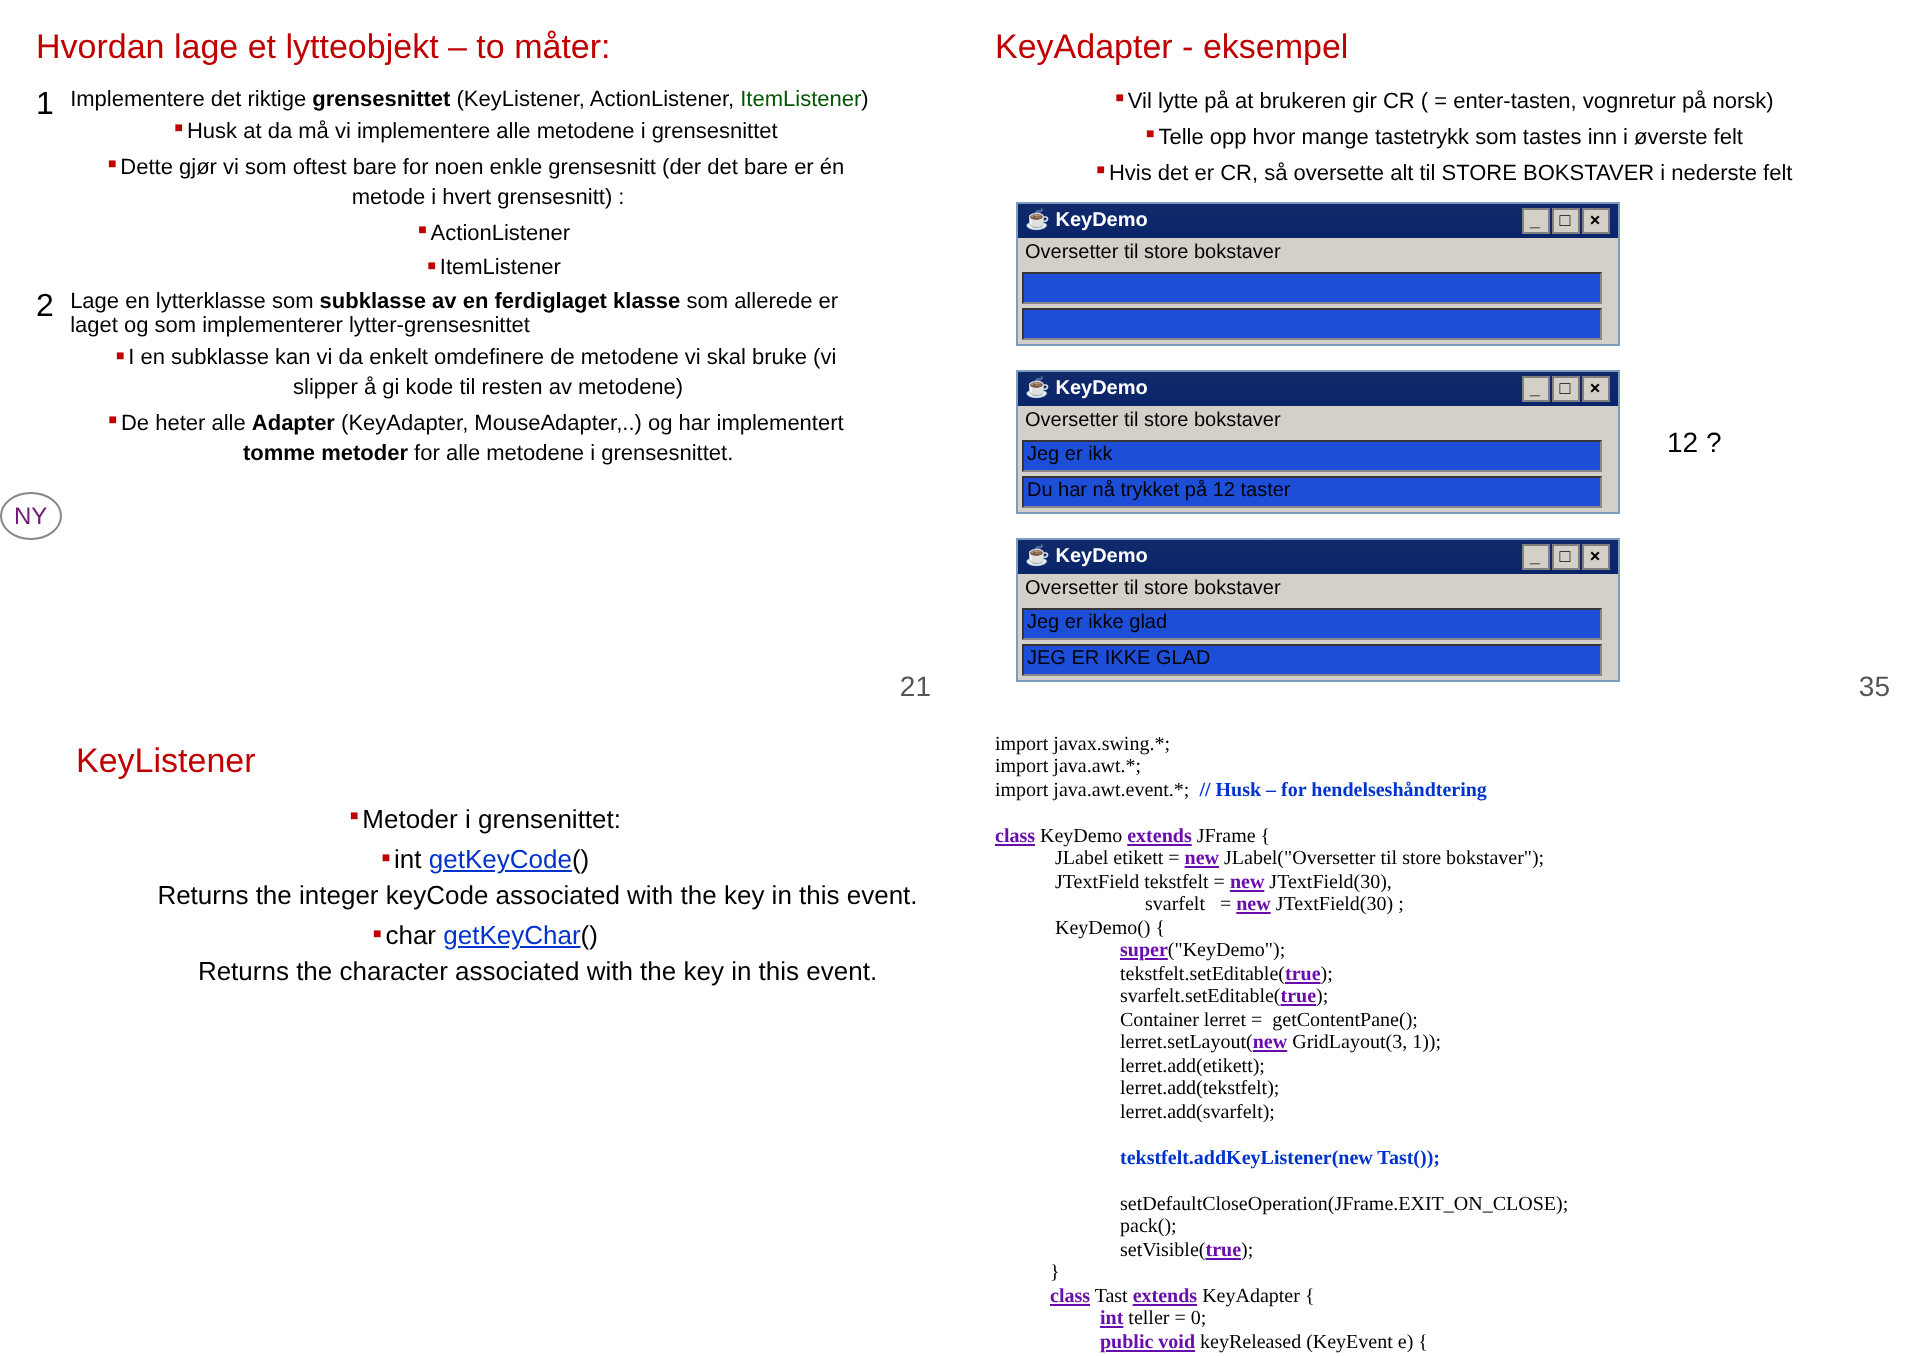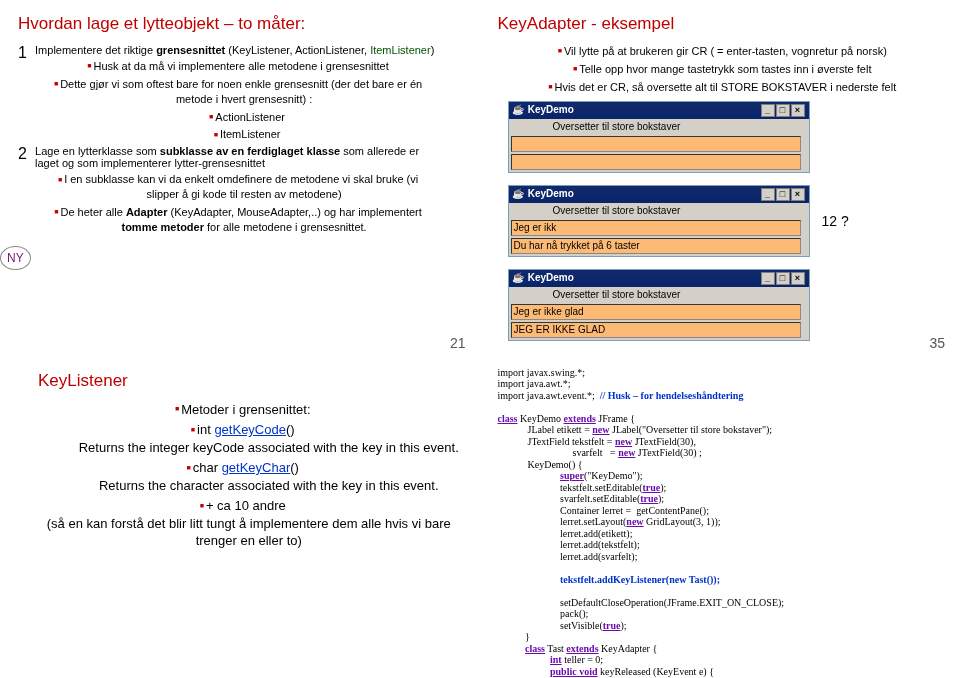--- a/index.html
+++ b/index.html
@@ -105,32 +105,31 @@
     background: #d4d0c8;
     color: #000;
     text-align: center;
     line-height: 11px;
     font-size: 9px;
     font-weight: bold;
     border: 1px solid #808080;
     margin-left: 1px;
   }
   .txtfield {
-    background: #fdba74;
+    background: #1d4ed8;
     border: 1px inset #888;
     padding: 1px 2px;
     margin: 2px;
     font-size: 10px;
     min-height: 12px;
     width: 284px;
   }
   .label {
     padding: 2px 4px;
     font-size: 10px;
-    margin-left: 40px;
   }
   .green {
     color: #005500;
   }
   .link {
     color: #0033cc;
     text-decoration: underline;
   }
   .code {
     font-family: "Times New Roman", serif;
@@ -201,23 +200,23 @@
   </div>
 
   <div style="display:flex;align-items:center;">
     <div class="window">
       <div class="titlebar">
         <span><span>☕</span> <span>KeyDemo</span></span>
         <span class="btns"><span>_</span><span>□</span><span>×</span></span>
       </div>
       <div class="label">Oversetter til store bokstaver</div>
       <div class="txtfield">Jeg er ikk</div>
-      <div class="txtfield">Du har nå trykket på 6 taster</div>
-    </div>
-    <span class="small12" style="margin-left:12px;font-size:14px">12 ?</span>
+      <div class="txtfield">Du har nå trykket på 12 taster</div>
+    </div>
+    <span class="small12" style="margin-left:24px;font-size:14px">12 ?</span>
   </div>
 
   <div class="window">
     <div class="titlebar">
       <span><span>☕</span> <span>KeyDemo</span></span>
       <span class="btns"><span>_</span><span>□</span><span>×</span></span>
     </div>
     <div class="label">Oversetter til store bokstaver</div>
     <div class="txtfield">Jeg er ikke glad</div>
     <div class="txtfield">JEG ER IKKE GLAD</div>
@@ -227,21 +226,20 @@
 </div>
 
 <div class="cell">
   <h2 class="red" style="margin-left:20px">KeyListener</h2>
   <ul style="font-size:13px;">
     <li>Metoder i grensenittet:</li>
     <li><span>int   </span><span class="link">getKeyCode</span><span>()</span><br>
       <span style="margin-left:40px;display:block;">Returns the integer keyCode associated with the key in this event.</span></li>
     <li><span>char </span><span class="link">getKeyChar</span><span>()</span><br>
       <span style="margin-left:40px;display:block;">Returns the character associated with the key in this event.</span></li>
-    <li><span>+ ca 10 andre</span><br><span>(så en kan forstå det blir litt tungt å implementere dem alle hvis vi bare trenger en eller to)</span></li>
   </ul>
 
 </div>
 
 <div class="cell">
 <div class="code"><span class="em">import javax.swing.*;</span>
 <span class="em">import java.awt.*;</span>
 <span class="em">import java.awt.event.*;  </span><span class="cm">// Husk – for hendelseshåndtering</span>
 
 <span class="kw">class</span> KeyDemo <span class="kw">extends</span> JFrame {

